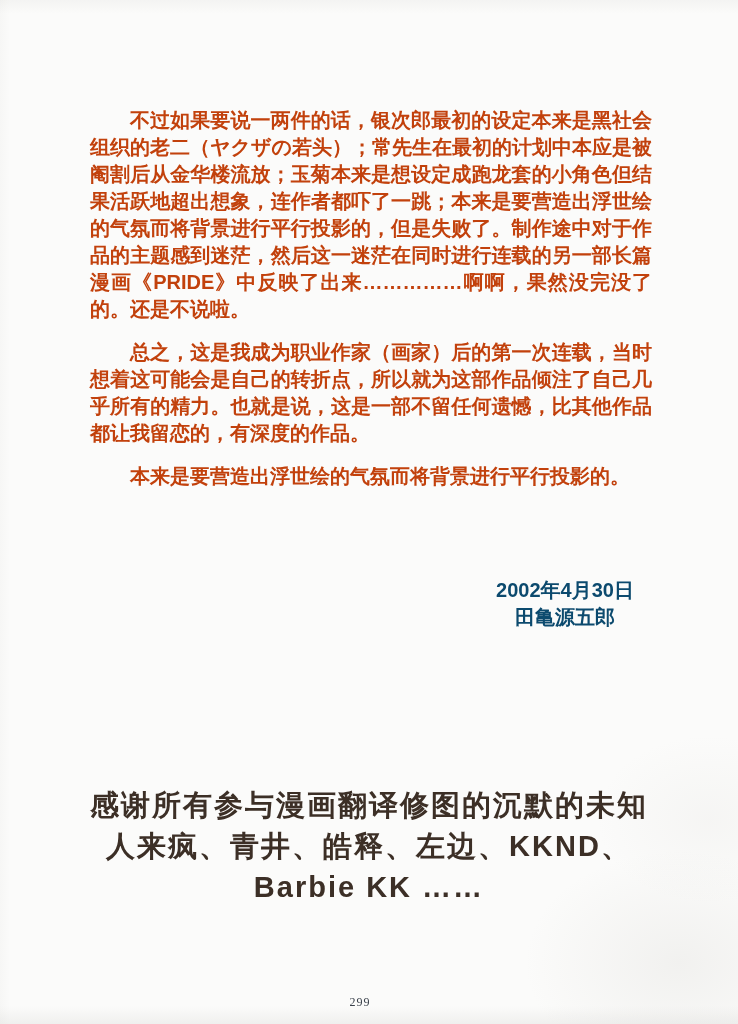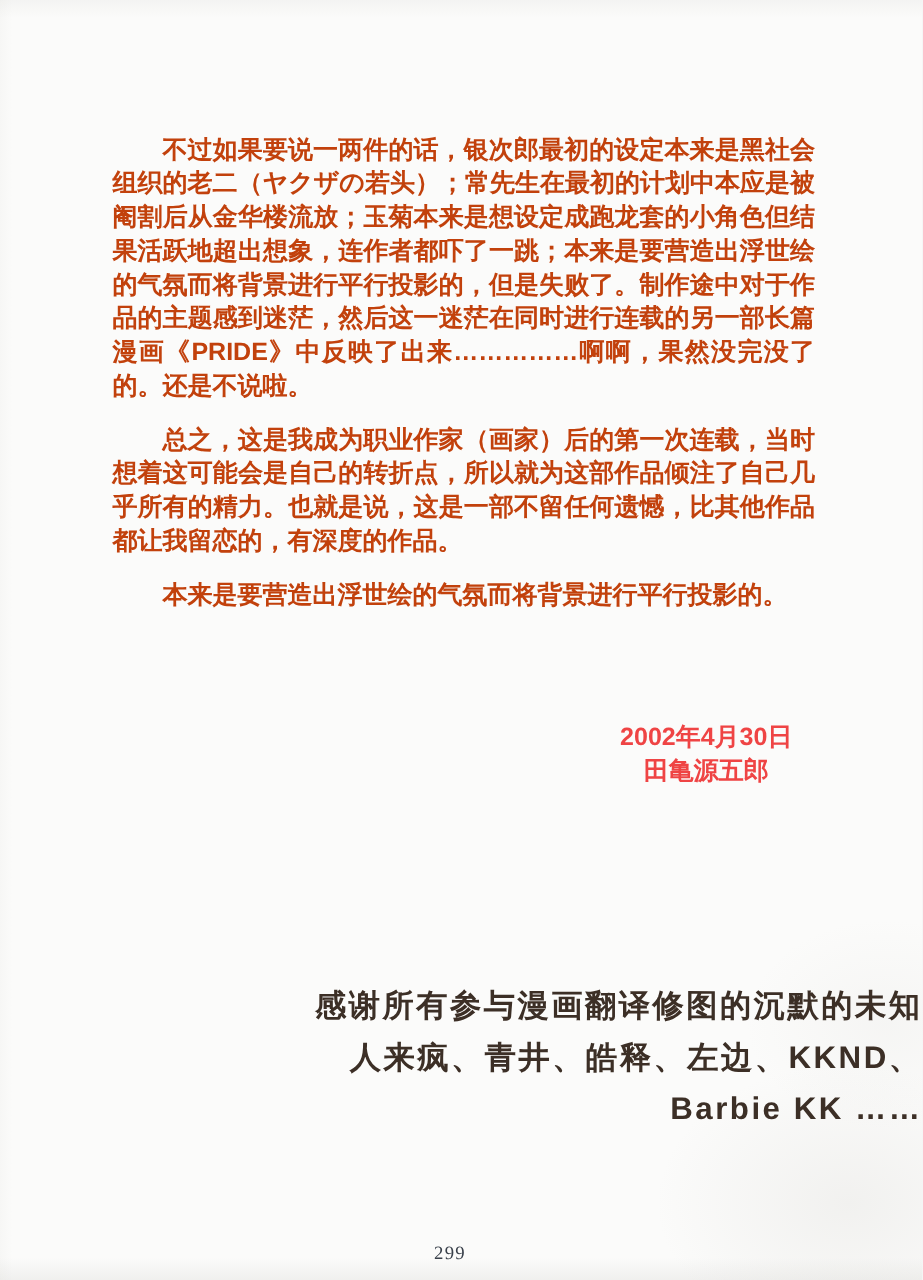--- a/index.html
+++ b/index.html
@@ -36,37 +36,37 @@
     text-justify: inter-ideograph;
   }
   .body-text p { text-indent: 2em; }
   .body-text p + p { margin-top: 16px; }
   .signature {
     position: absolute;
     top: 577px; left: 430px; width: 270px;
     text-align: center;
     font-size: 20px; line-height: 27px;
     font-weight: 600;
-    color: #ef4444;
+    color: #0c4a6e;
   }
   .ack {
     position: absolute;
     top: 785px; left: 0; width: 738px;
-    text-align: right;
-    font-size: 25px; line-height: 41px;
+    text-align: center;
+    font-size: 29px; line-height: 41px;
     font-weight: 700;
     letter-spacing: 2px;
     color: #3c2f26;
   }
   .page-number {
     position: absolute;
     top: 995px; left: 300px; width: 120px;
     text-align: center;
     font-family: "Liberation Serif", serif;
-    font-size: 15px;
+    font-size: 12px;
     letter-spacing: 1px;
     color: #39404a;
   }
 </style>
 </head>
 <body>
 
 <div class="page">
 
   <div class="body-text">

